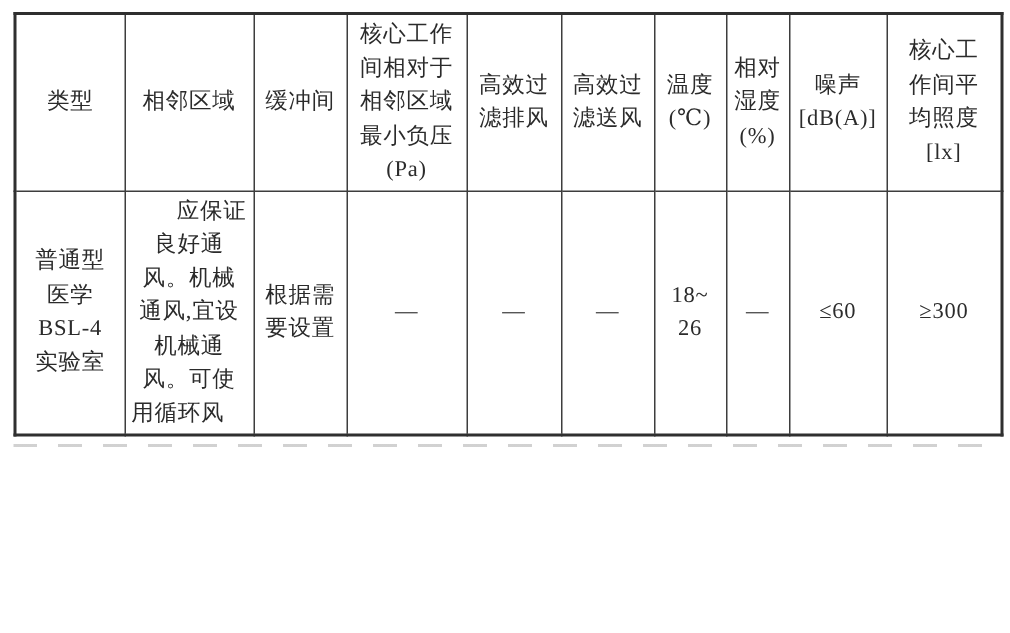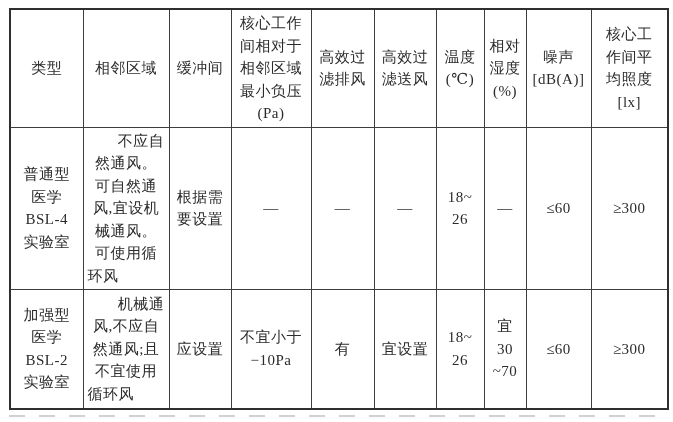--- a/index.html
+++ b/index.html
@@ -125,46 +125,28 @@
 均照度
 [lx]</th>
         </tr>
       </thead>
       <tbody>
         <tr class="row-basic">
           <td>普通型
 医学
 BSL-4
 实验室</td>
-          <td class="cell-justify">不应自然通风。可自然通风,宜设机械通风。可使用循环风</td>
+          <td class="cell-justify">应保证良好通风。机械通风,宜设机械通风。可使用循环风</td>
           <td>根据需
 要设置</td>
           <td>—</td>
           <td>—</td>
           <td>—</td>
           <td>18~
 26</td>
           <td>—</td>
           <td>≤60</td>
           <td>≥300</td>
         </tr>
-        <tr class="row-enhanced">
-          <td>加强型
-医学
-BSL-2
-实验室</td>
-          <td class="cell-justify">机械通风,不应自然通风;且不宜使用循环风</td>
-          <td>应设置</td>
-          <td>不宜小于
-−10Pa</td>
-          <td>有</td>
-          <td>宜设置</td>
-          <td>18~
-26</td>
-          <td>宜 30
-~70</td>
-          <td>≤60</td>
-          <td>≥300</td>
-        </tr>
       </tbody>
     </table>
   </div>
 </div>
 
 </body></html>

